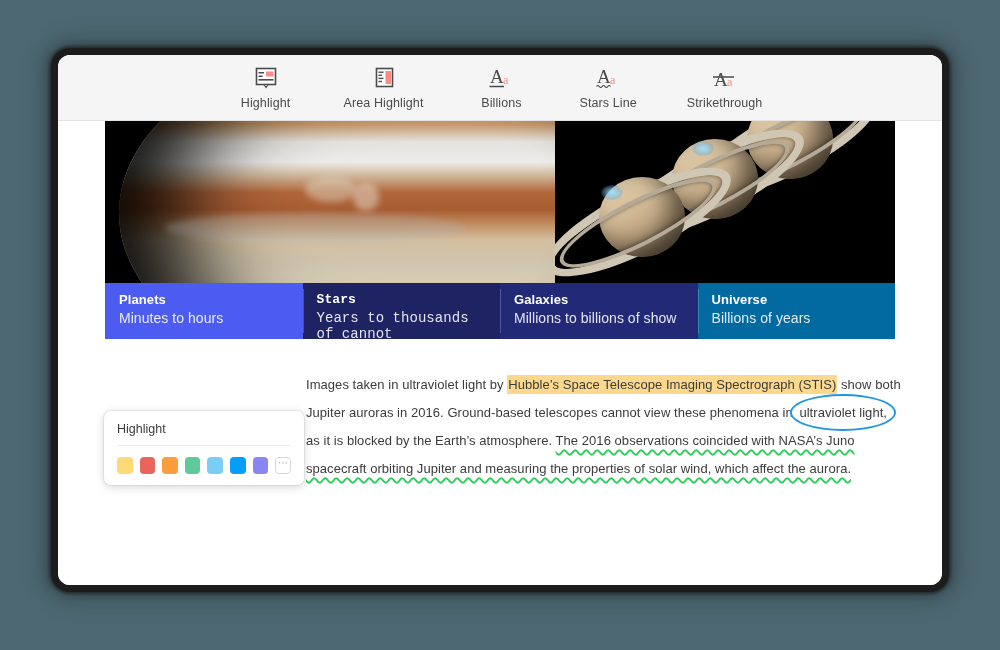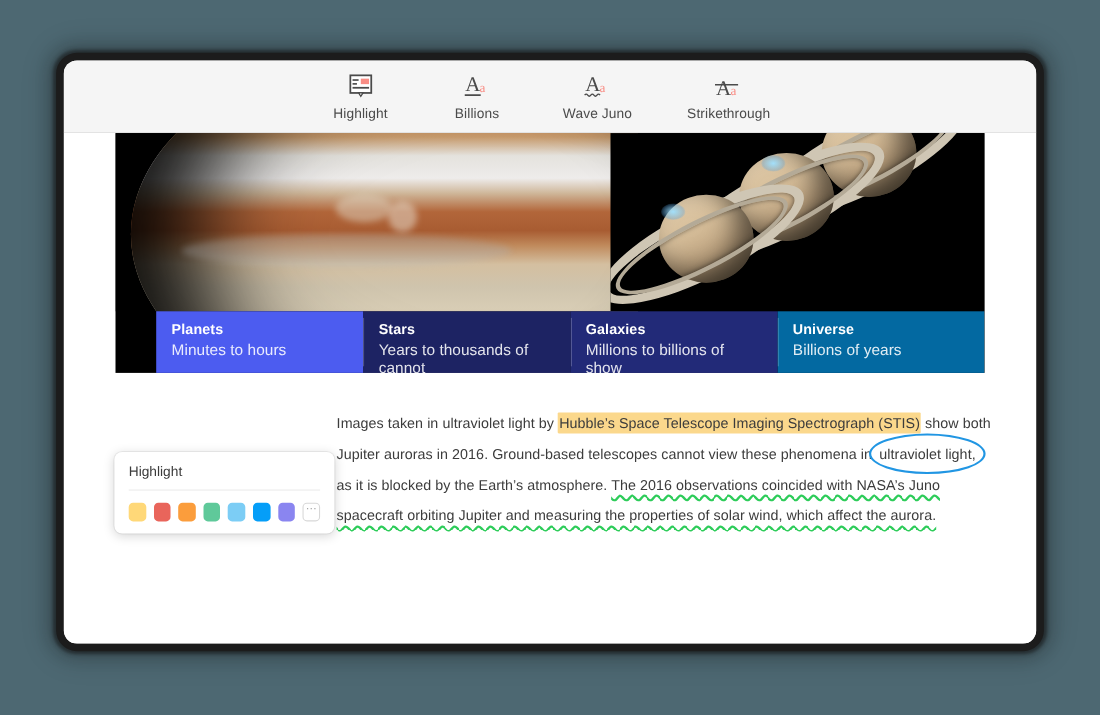--- a/index.html
+++ b/index.html
@@ -292,41 +292,54 @@
           <rect x="13" y="5.5" width="7.5" height="5" fill="#f98d85"></rect>
           <rect x="5.5" y="6" width="5.5" height="1.5" fill="#4b4b4b"></rect>
           <rect x="5.5" y="9.5" width="4" height="1.5" fill="#4b4b4b"></rect>
           <rect x="5.5" y="13" width="15" height="1.6" fill="#4b4b4b"></rect>
           <path d="M11 18.5 L13 21.5 L15 18.5 Z" fill="#ffffff" stroke="#4b4b4b" stroke-width="1.2"></path>
         </svg>
       </span>
       <span class="tool-label">Highlight</span>
     </div>
 
+    <div class="tool-btn">
+      <span class="tool-icon">
+        <svg width="26" height="24" viewBox="0 0 26 24">
+          <rect x="5.5" y="2.5" width="16" height="18" fill="#ffffff" stroke="#4b4b4b" stroke-width="1.6"></rect>
+          <rect x="14.5" y="5" width="5.5" height="13" fill="#f98d85"></rect>
+          <rect x="7.5" y="5.5" width="5" height="1.4" fill="#4b4b4b"></rect>
+          <rect x="7.5" y="8.6" width="3.5" height="1.4" fill="#4b4b4b"></rect>
+          <rect x="7.5" y="11.7" width="5" height="1.4" fill="#4b4b4b"></rect>
+          <rect x="7.5" y="14.8" width="3.5" height="1.4" fill="#4b4b4b"></rect>
+        </svg>
+      </span>
+      <span class="tool-label">Area Highlight</span>
+    </div>
 
     <div class="tool-btn">
       <span class="tool-icon">
         <svg width="30" height="24" viewBox="0 0 30 24">
           <text x="4" y="17" font-family="Liberation Serif, serif" font-size="19" fill="#4b4b4b">A</text>
           <text x="17" y="18" font-family="Liberation Serif, serif" font-size="12" fill="#f98d85">a</text>
           <line x1="3.5" y1="20.5" x2="18" y2="20.5" stroke="#4b4b4b" stroke-width="1.5"></line>
         </svg>
       </span>
       <span class="tool-label">Billions</span>
     </div>
 
     <div class="tool-btn">
       <span class="tool-icon">
         <svg width="30" height="24" viewBox="0 0 30 24">
           <text x="4" y="17" font-family="Liberation Serif, serif" font-size="19" fill="#4b4b4b">A</text>
           <text x="17" y="18" font-family="Liberation Serif, serif" font-size="12" fill="#f98d85">a</text>
           <path d="M3.5 20.5 q1.4 -2 2.8 0 t2.8 0 t2.8 0 t2.8 0 t2.8 0" fill="none" stroke="#4b4b4b" stroke-width="1.2"></path>
         </svg>
       </span>
-      <span class="tool-label">Wave Juno</span>
+      <span class="tool-label">Stars Line</span>
     </div>
 
     <div class="tool-btn">
       <span class="tool-icon">
         <svg width="30" height="24" viewBox="0 0 30 24">
           <text x="4" y="20" font-family="Liberation Serif, serif" font-size="19" fill="#4b4b4b">A</text>
           <text x="17" y="20" font-family="Liberation Serif, serif" font-size="12" fill="#f98d85">a</text>
           <line x1="3" y1="11" x2="24" y2="11" stroke="#4b4b4b" stroke-width="1.5"></line>
         </svg>
       </span>
@@ -359,25 +372,25 @@
         </div>
         <div class="saturn" style="left:22px; top:46px;">
           <div class="sat-ring"></div>
           <div class="sat-body"></div>
           <div class="sat-ring inner"></div>
           <div class="sat-aurora" style="left:24px; top:18px;"></div>
         </div>
       </div>
 
       <div class="banner">
-        <div class="banner-seg" style="background:#4c5cf0;margin-left:37px;">
+        <div class="banner-seg" style="background:#4c5cf0;">
           <div class="banner-title">Planets</div>
           <div class="banner-sub">Minutes to hours</div>
         </div>
-        <div class="banner-seg" style="background:rgba(47,57,160,0.62);">
+        <div class="banner-seg" style="background:rgba(47,57,160,0.62);font-family:Liberation Mono, monospace;">
           <div class="banner-title">Stars</div>
           <div class="banner-sub">Years to thousands of cannot</div>
         </div>
         <div class="banner-seg" style="background:rgba(42,52,150,0.80);">
           <div class="banner-title">Galaxies</div>
           <div class="banner-sub">Millions to billions of show</div>
         </div>
         <div class="banner-seg" style="background:#0369a1;">
           <div class="banner-title">Universe</div>
           <div class="banner-sub">Billions of years</div>

